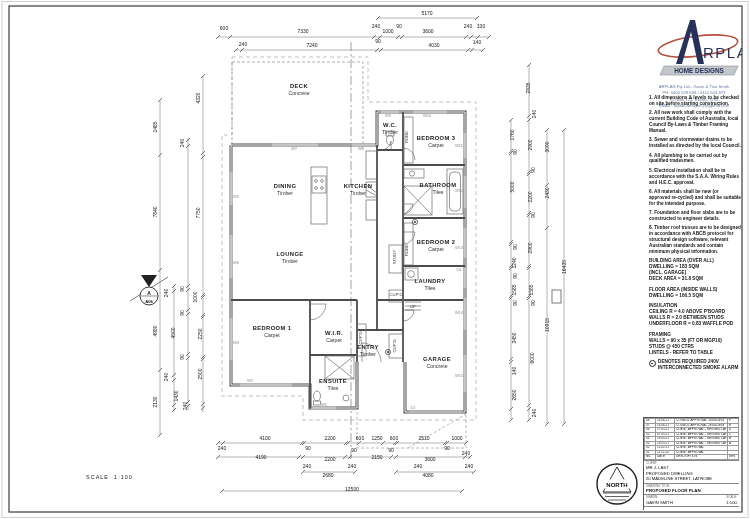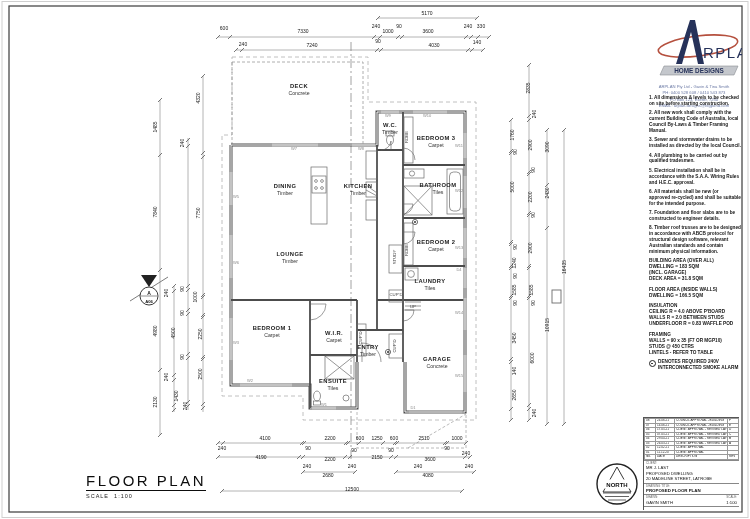--- a/index.html
+++ b/index.html
@@ -462,20 +462,19 @@
     </div>
 
     <div class="fld">
       
       <span class="val-sm" style="display:inline">CC2499V</span>
     </div>
 
   </div>
 
   <div class="abs fp-title">
-    <div class="t">FLOOR PLAN</div>
     <div class="s">
       <span>SCALE</span>&nbsp;
       <span>1:100</span>
     </div>
   </div>
 
 </div>
 
 </body></html>

